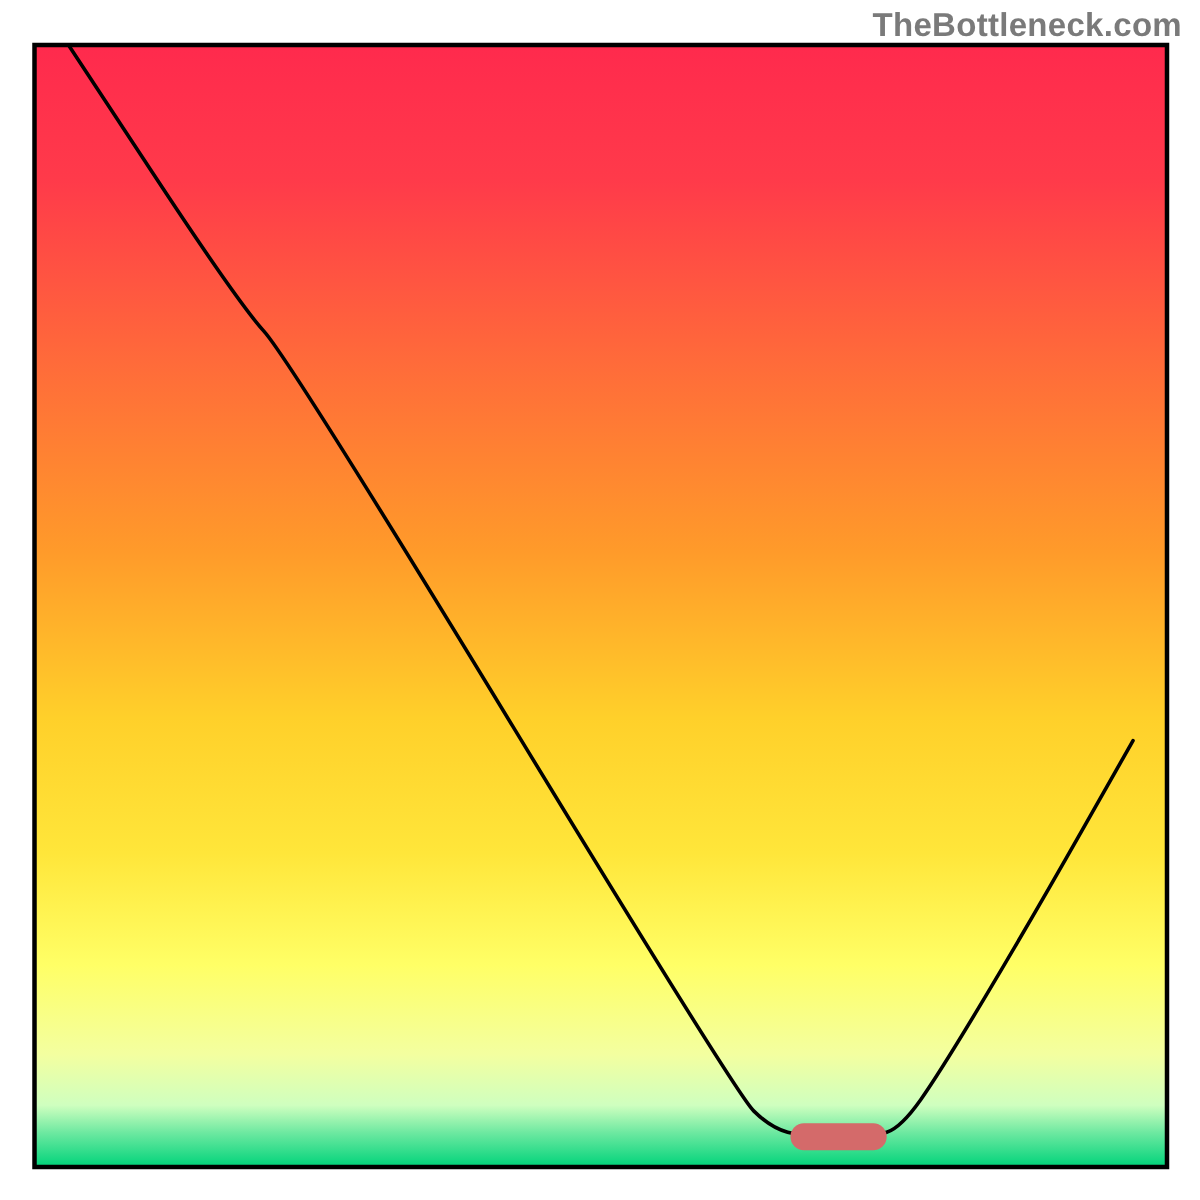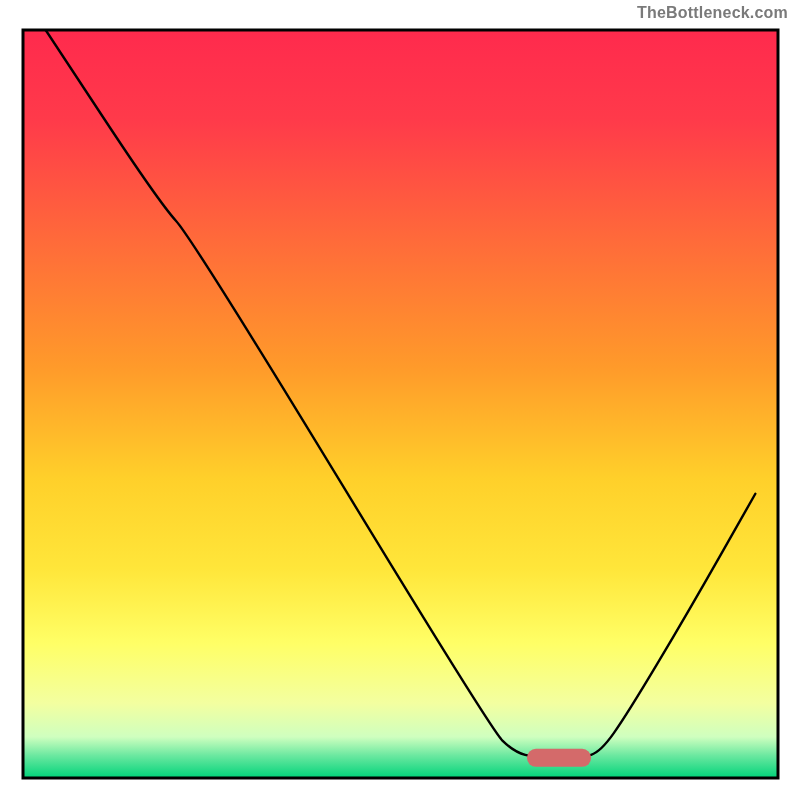--- a/index.html
+++ b/index.html
@@ -13,21 +13,21 @@
   }
   .stage {
     position: relative;
     width: 800px;
     height: 800px;
   }
   .watermark {
     position: absolute;
     top: 4px;
     right: 12px;
-    font-size: 16px;
+    font-size: 22px;
     font-weight: 600;
     color: #7a7a7a;
     letter-spacing: 0.2px;
     user-select: none;
     text-align: center;
   }
   svg {
     display: block;
   }
 </style>

